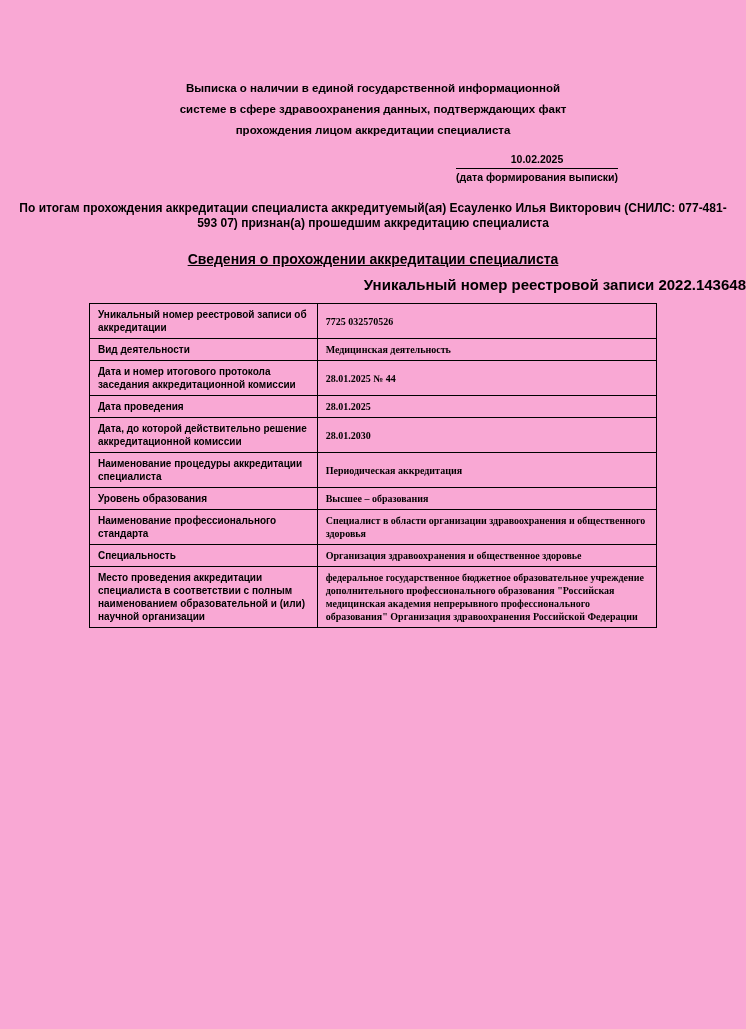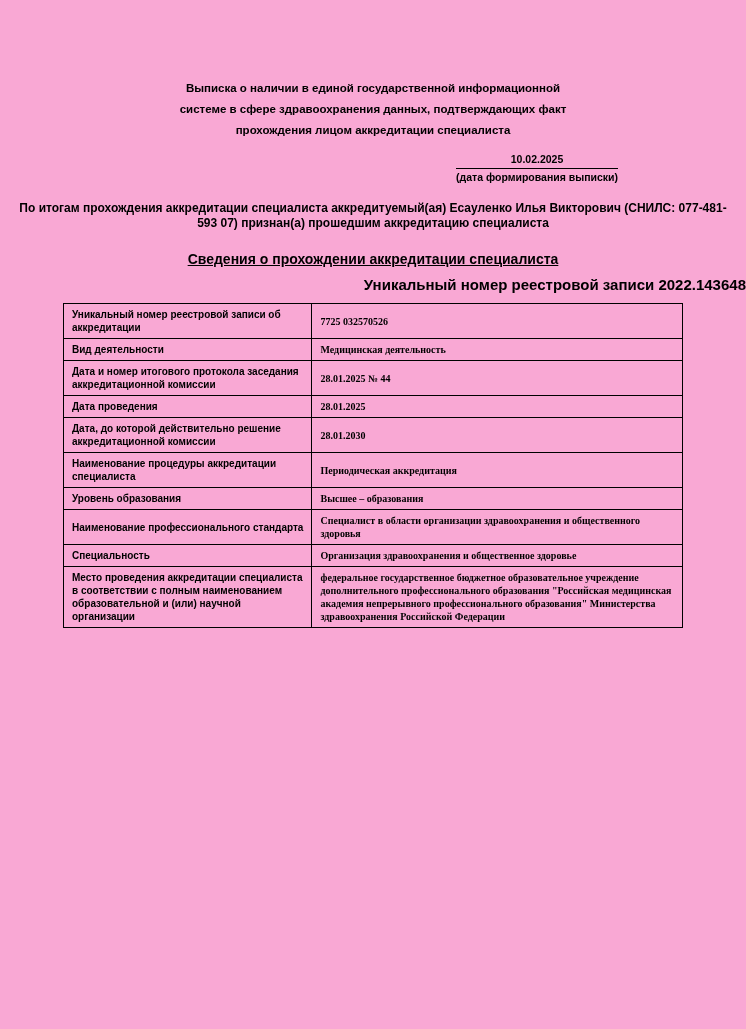--- a/index.html
+++ b/index.html
@@ -52,21 +52,21 @@
     text-align: center;
     font-size: 14px;
     text-decoration: underline;
   }
   .registry-heading {
     margin-top: 9px;
     text-align: right;
     font-size: 15px;
   }
   table.acc-table {
-    width: 620px;
+    width: 568px;
     margin: 10px auto 0 auto;
     border-collapse: collapse;
     font-size: 10px;
     line-height: 13px;
   }
   table.acc-table td {
     border: 1.2px solid #000000;
     padding: 4px 8px;
     vertical-align: middle;
   }
@@ -133,18 +133,18 @@
       <tr>
         <td class="label-cell">Наименование профессионального стандарта</td>
         <td class="value-cell">Специалист в области организации здравоохранения и общественного здоровья</td>
       </tr>
       <tr>
         <td class="label-cell">Специальность</td>
         <td class="value-cell">Организация здравоохранения и общественное здоровье</td>
       </tr>
       <tr>
         <td class="label-cell">Место проведения аккредитации специалиста в соответствии с полным наименованием образовательной и (или) научной организации</td>
-        <td class="value-cell">федеральное государственное бюджетное образовательное учреждение дополнительного профессионального образования "Российская медицинская академия непрерывного профессионального образования" Министерства здравоохранения Российской Федерации</td>
+        <td class="value-cell">федеральное государственное бюджетное образовательное учреждение дополнительного профессионального образования "Российская медицинская академия непрерывного профессионального образования" Организация здравоохранения Российской Федерации</td>
       </tr>
     </tbody>
   </table>
 
 </div>
 
 </body></html>

